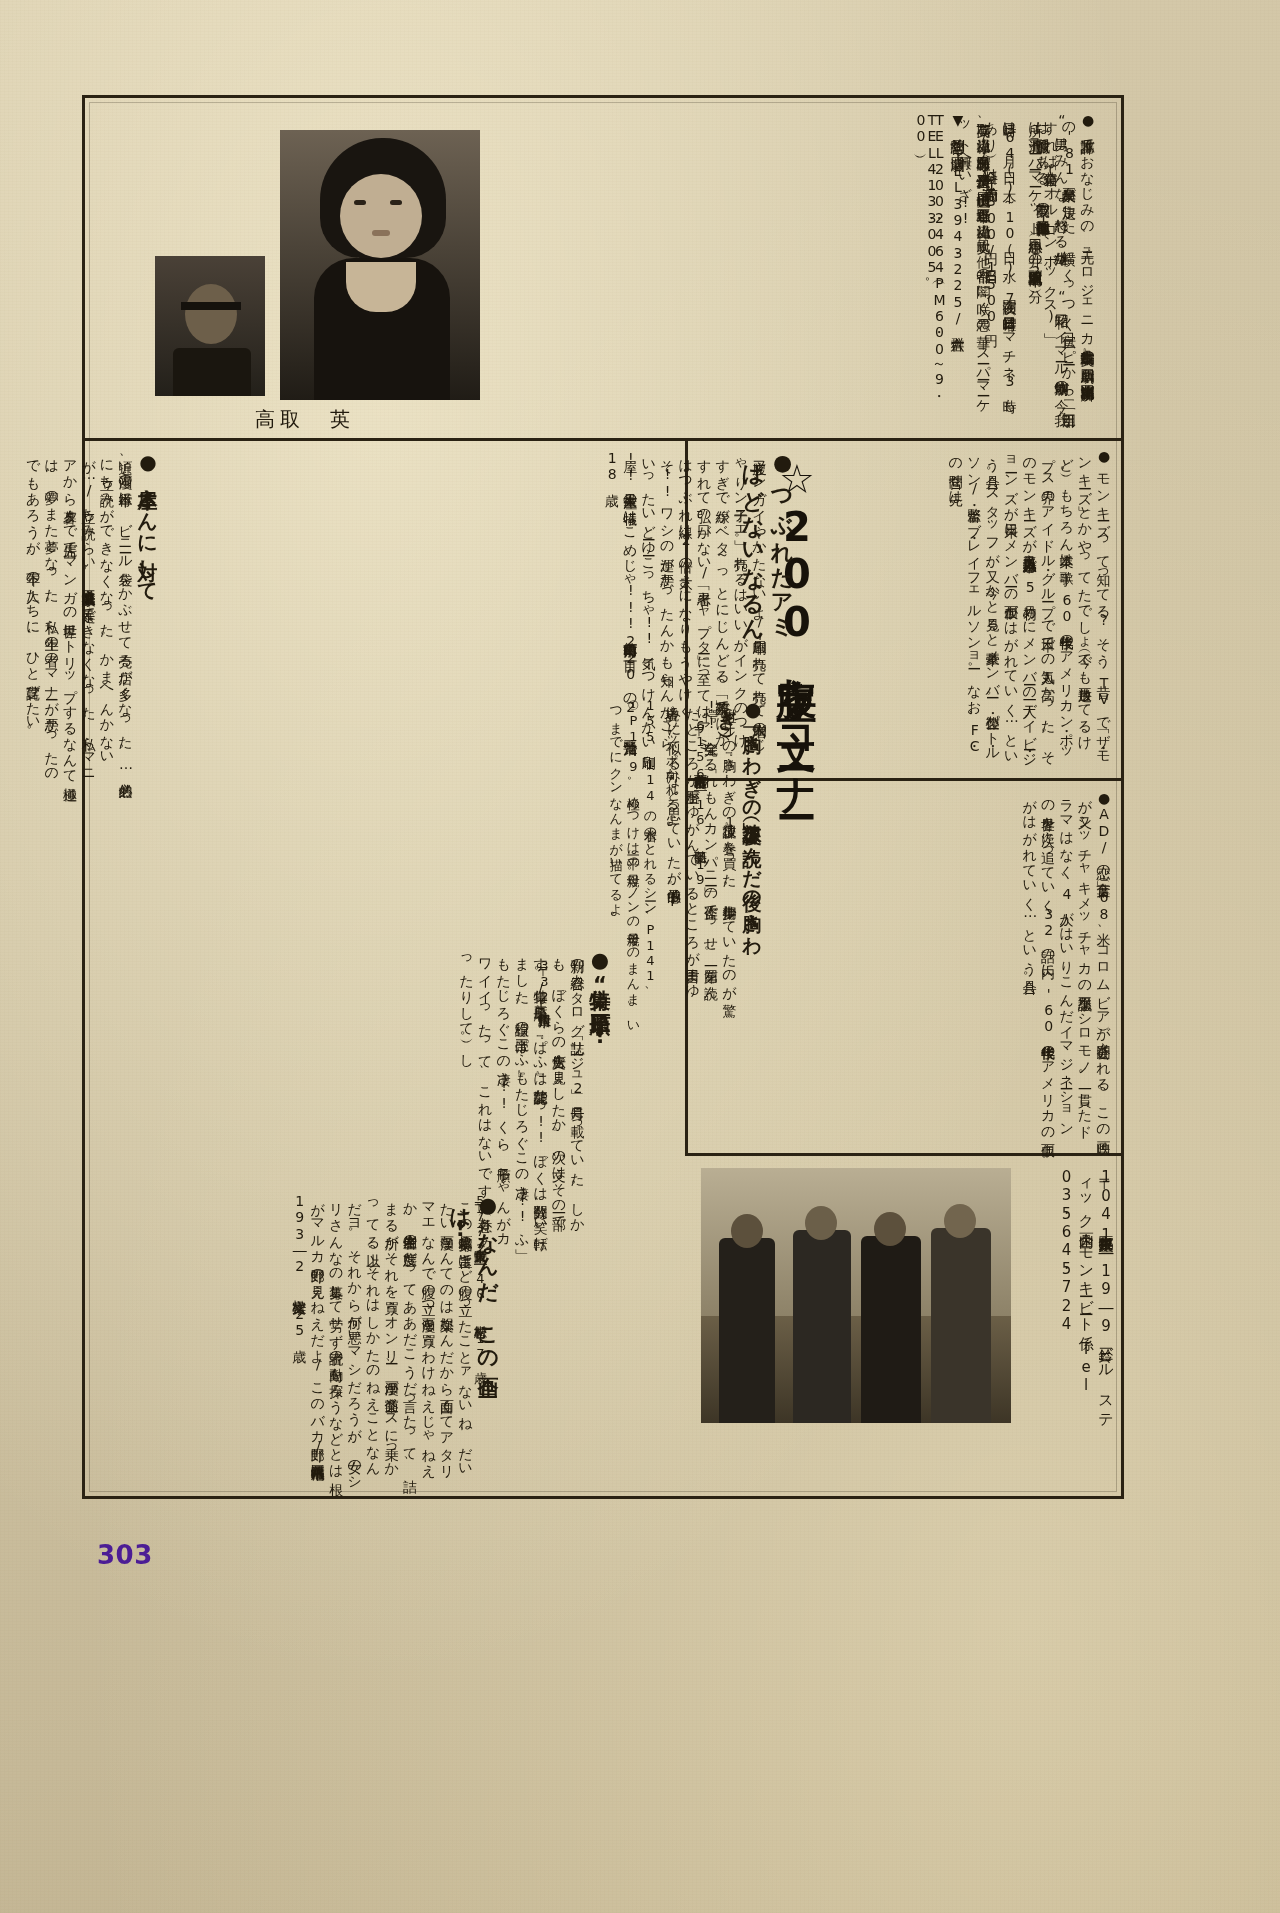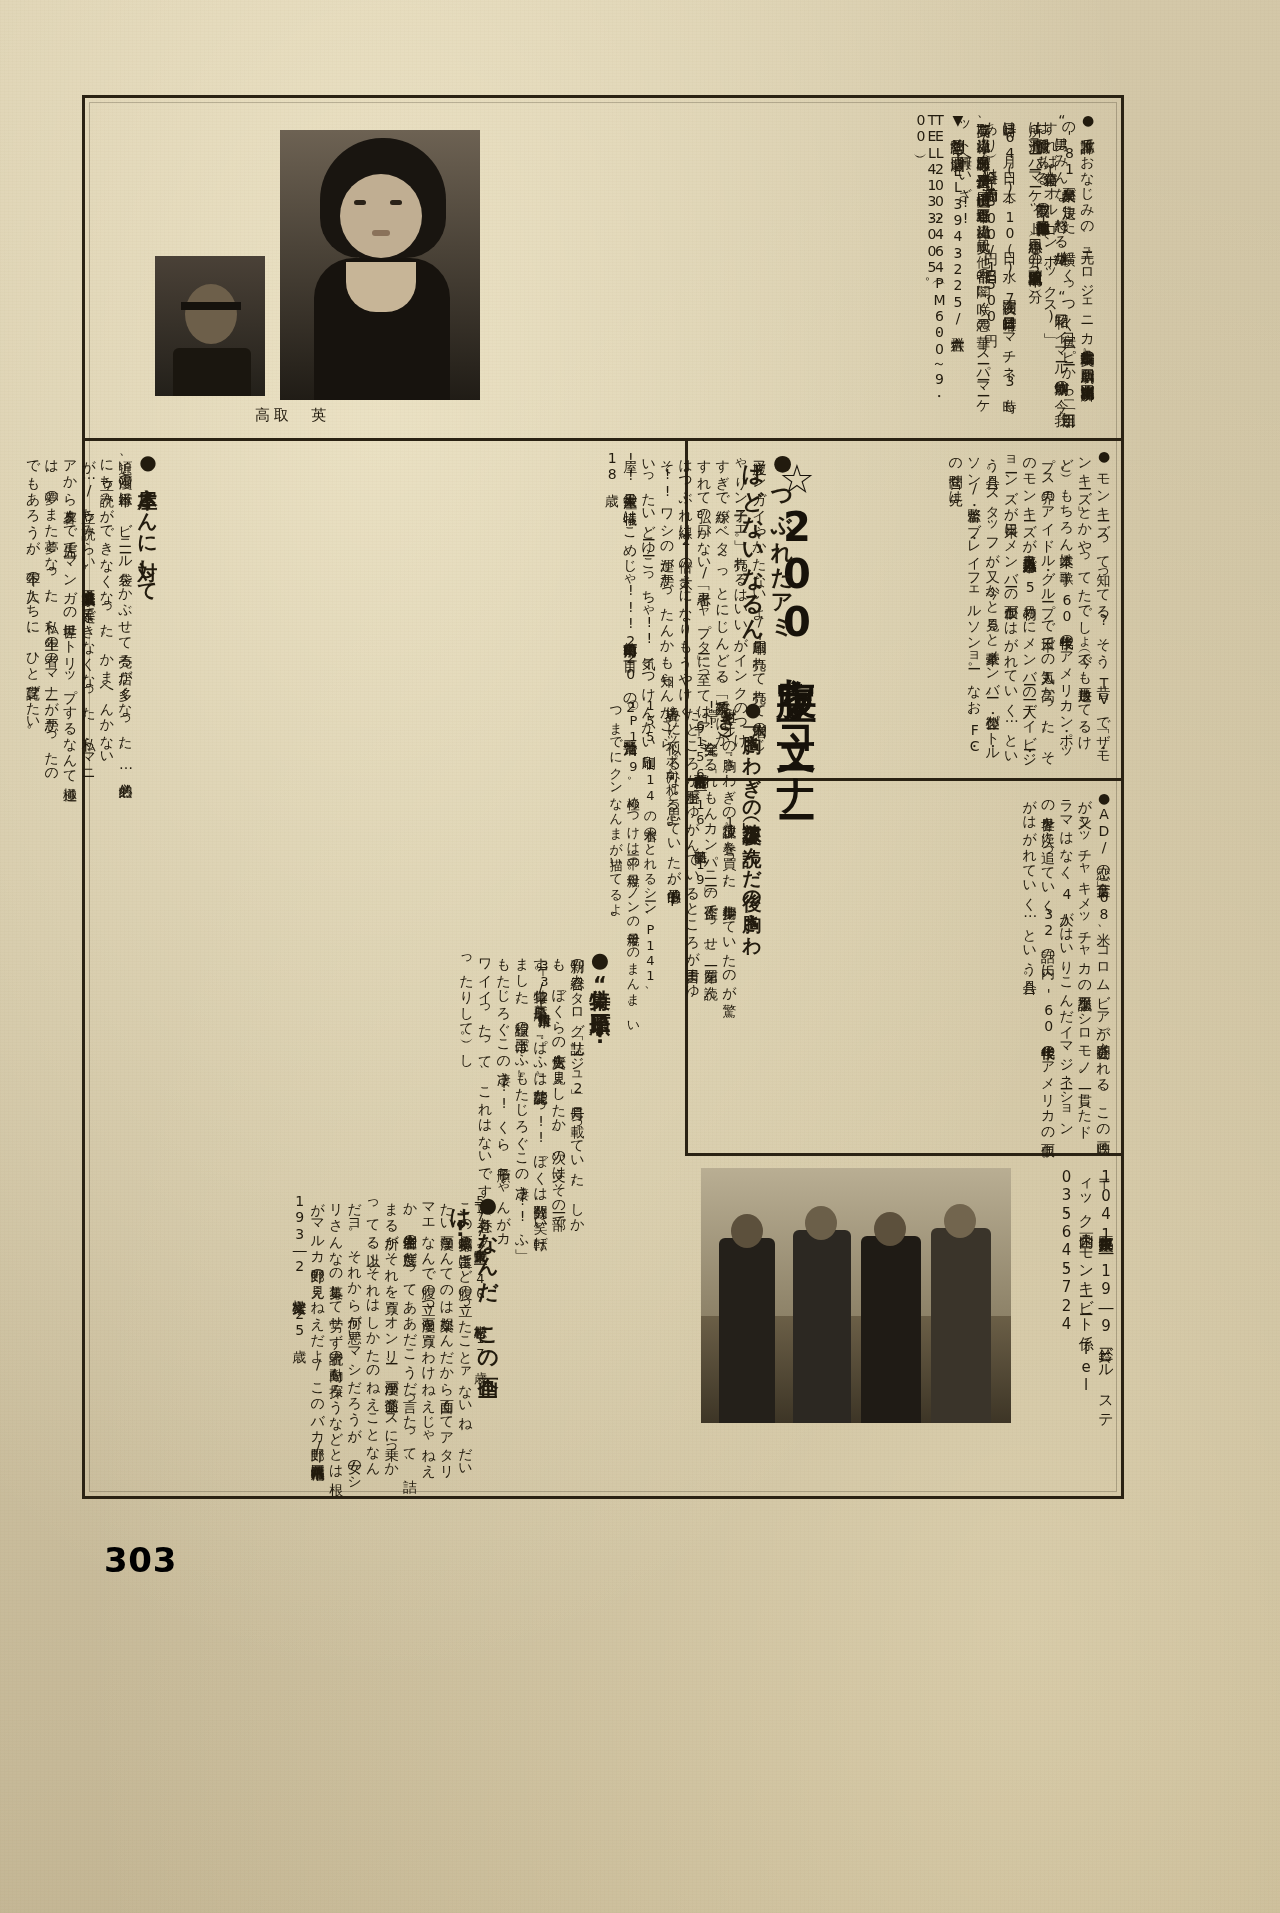--- a/index.html
+++ b/index.html
@@ -45,32 +45,32 @@
   }
   .blk{position:absolute;box-sizing:border-box;}
   .hr{position:absolute;background:#2a2213;}
   .photo{
     position:absolute;
     background:#1c1710;
     overflow:hidden;
   }
   .pcap{
     position:absolute;
-    font-size:15px;color:#221b0e;
+    font-size:20px;color:#221b0e;
     writing-mode:horizontal-tb;
     letter-spacing:.25em;
   }
   .headline{
     writing-mode:vertical-rl;text-orientation:upright;
     font-weight:bold;color:#17120a;
     letter-spacing:.04em;
   }
   .pageno{
-    position:absolute;left:104px;top:1540px;
-    font-size:34px;font-weight:bold;color:#000000;
+    position:absolute;left:97px;top:1540px;
+    font-size:26px;font-weight:bold;color:#4c1d95;
     font-family:"DejaVu Sans","Liberation Sans",sans-serif;
     letter-spacing:.02em;
   }
   .sec-title{font-weight:bold;}
   .band{position:absolute;background:#2b2519;}
   .sky{position:absolute;left:0;right:0;top:0;background:linear-gradient(#b9ae93,#8d8268);}
   .ground{position:absolute;left:0;right:0;bottom:0;background:linear-gradient(#6b5f47,#3d3526);}
   .person{position:absolute;background:#24201a;border-radius:6px 6px 0 0;}
   .phead{position:absolute;background:#5c503c;border-radius:50%;}
 </style>

